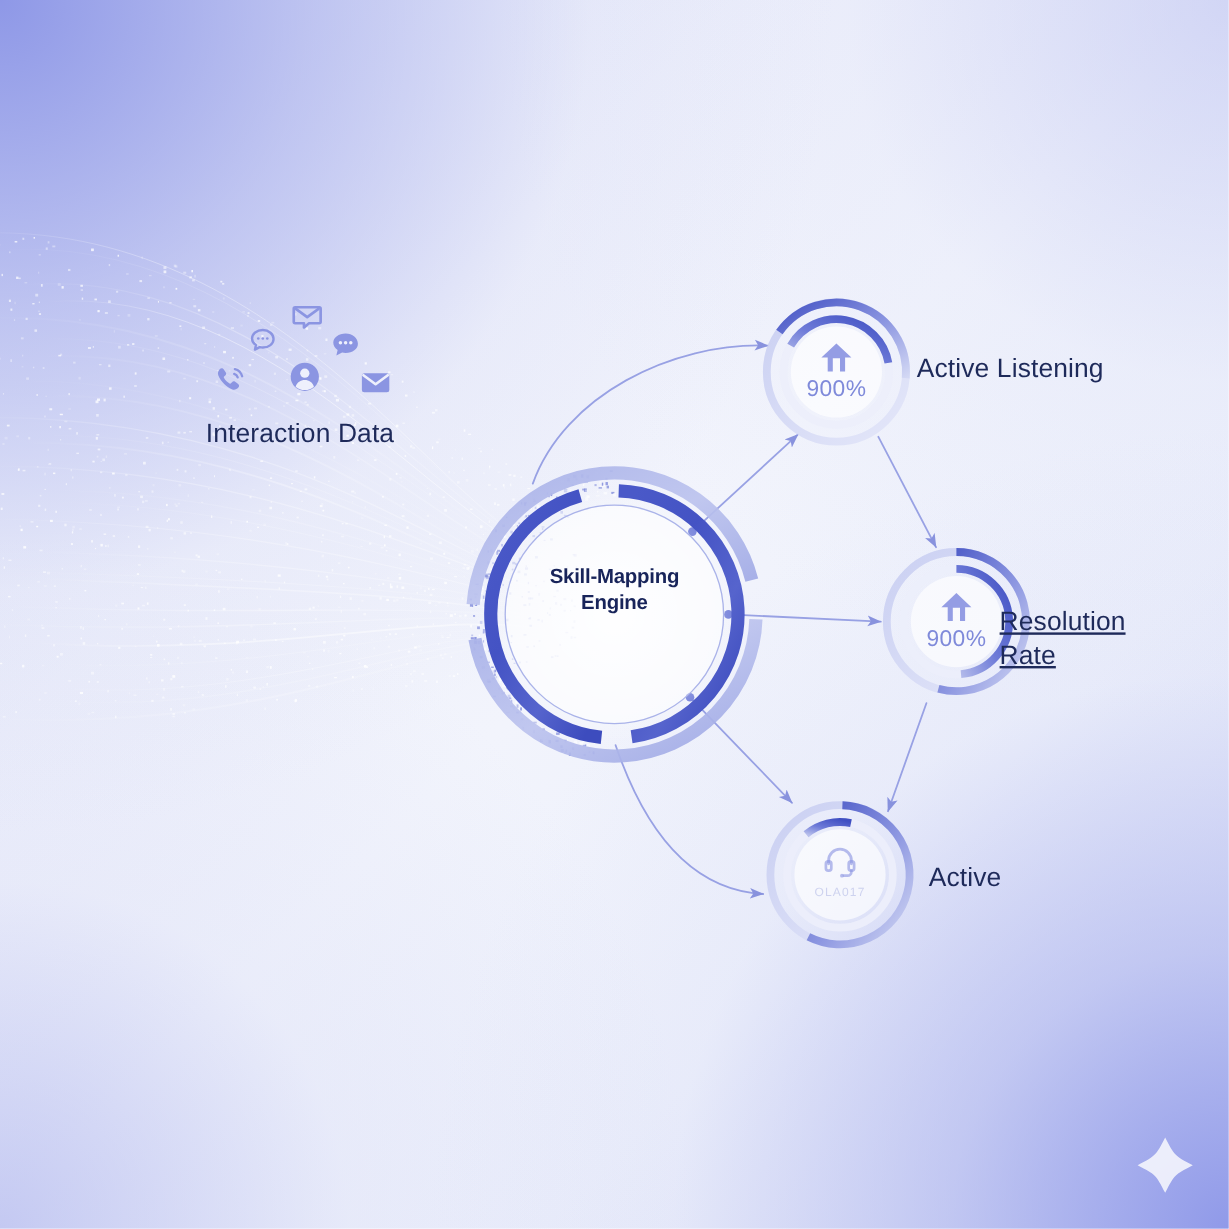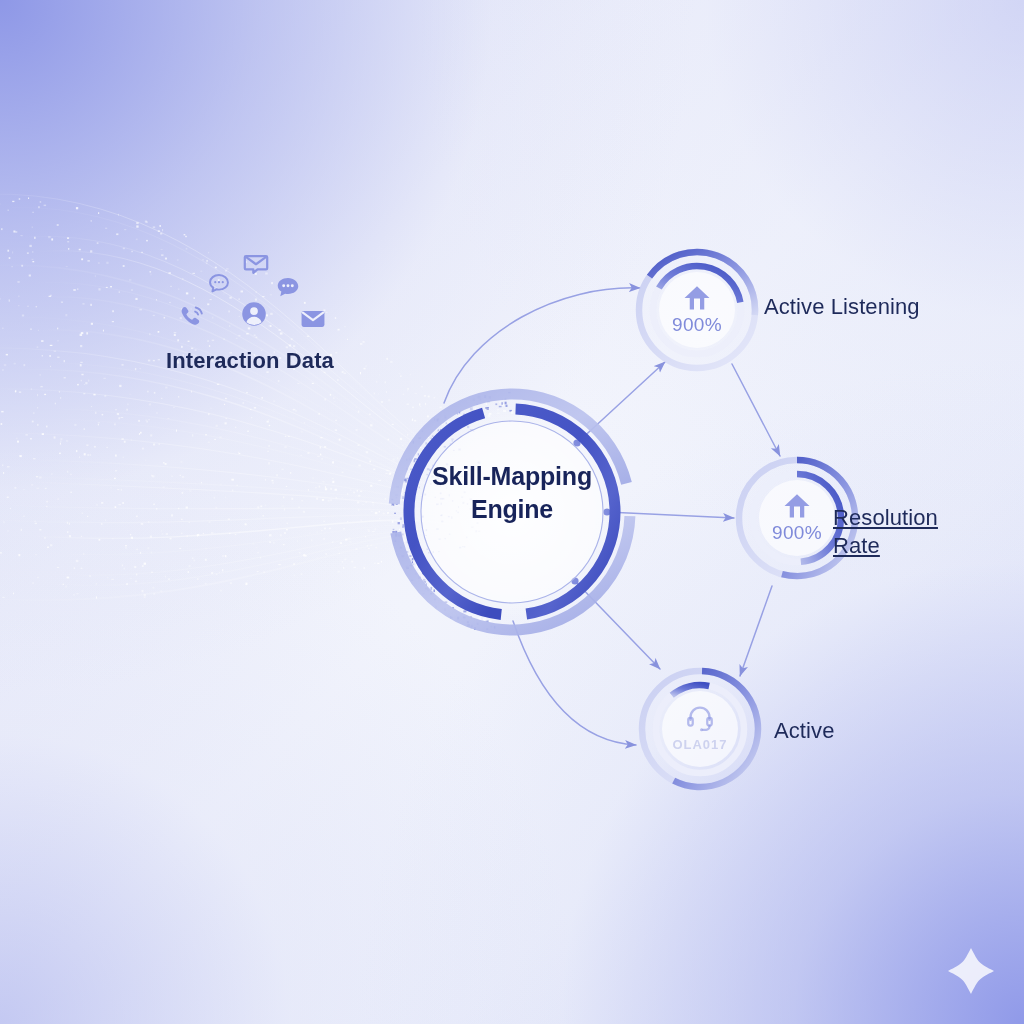--- a/index.html
+++ b/index.html
@@ -31,47 +31,46 @@
     position: absolute;
     color: #1e2a5a;
     font-size: 22px;
     letter-spacing: 0.1px;
     white-space: pre-line;
     line-height: 1.28;
   }
   .lbl.center {
     text-align: left;
     transform: translateX(-50%);
-    font-weight: bold;
   }
   #engine-title {
     position: absolute;
     left: 512px;
     top: 492px;
     transform: translate(-50%, -50%);
     width: 230px;
     text-align: center;
     color: #18245a;
-    font-size: 25px;
+    font-size: 17px;
     font-weight: bold;
     line-height: 1.3;
     white-space: pre-line;
     letter-spacing: -0.2px;
   }
   .metric-val {
     position: absolute;
     transform: translate(-50%, -50%);
     font-size: 19px;
     color: #7f8ada;
     letter-spacing: 0.3px;
   }
   .metric-val.faint {
     color: rgba(150,160,220,0.42);
-    font-size: 13px;
-    font-weight: bold;
+    font-size: 10px;
+    font-weight: normal;
     letter-spacing: 1px;
   }
 </style>
 </head>
 <body>
 
 <div id="stage">
 
   <svg class="layer" viewBox="0 0 1024 1024">
     <defs>

